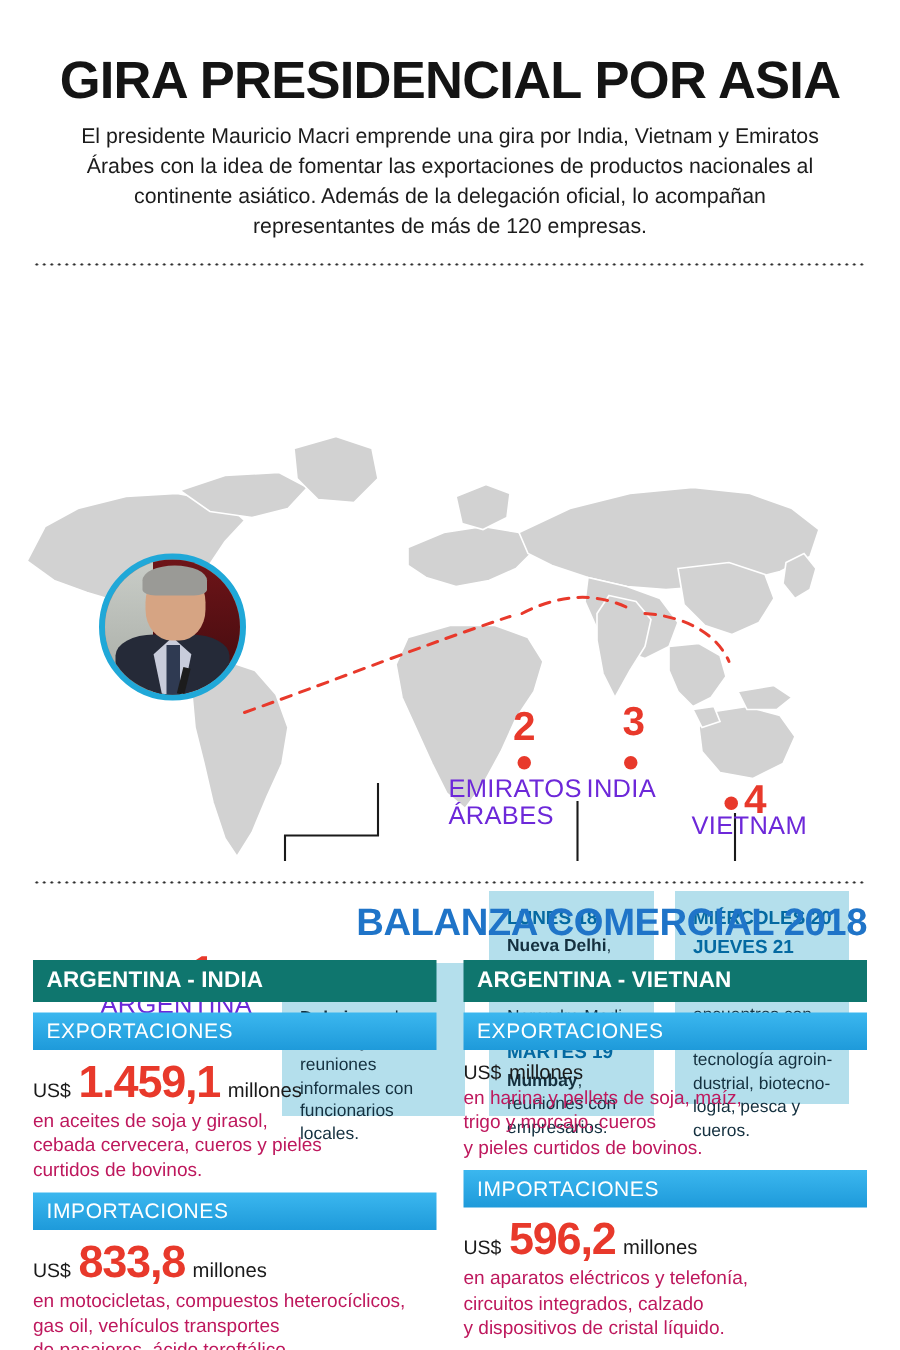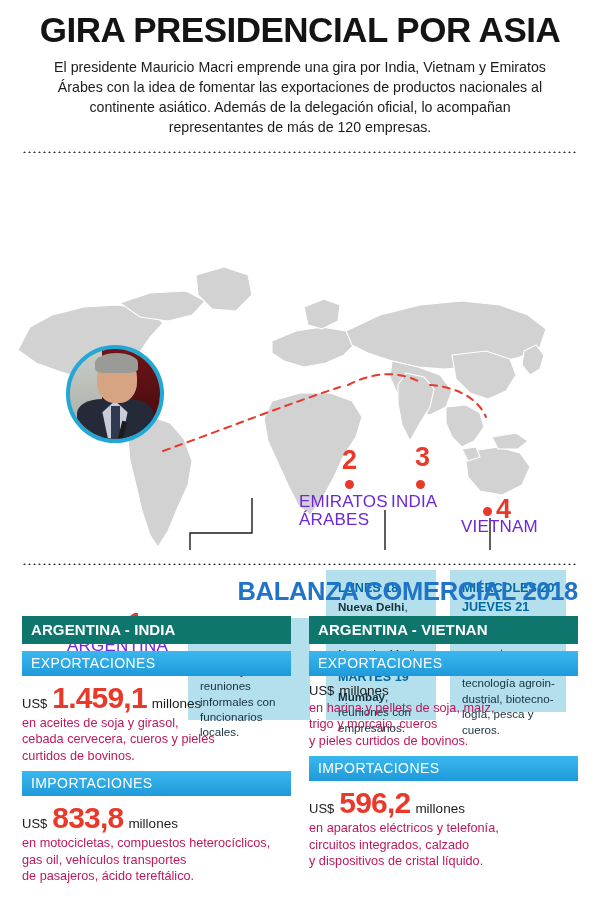--- a/index.html
+++ b/index.html
@@ -11,21 +11,21 @@
     height: 900px;
     background: #ffffff;
     font-family: "Liberation Sans", sans-serif;
     overflow: hidden;
     position: relative;
     color: #1a1a1a;
   }
 
   
   .header {
-    padding: 12px 22px 0 22px;
+    padding: 36px 22px 0 22px;
     text-align: center;
   }
   .main-title {
     font-size: 35px;
     font-weight: bold;
     letter-spacing: -0.5px;
     color: #141414;
     line-height: 1.0;
     margin: 0 0 10px 0;
   }

